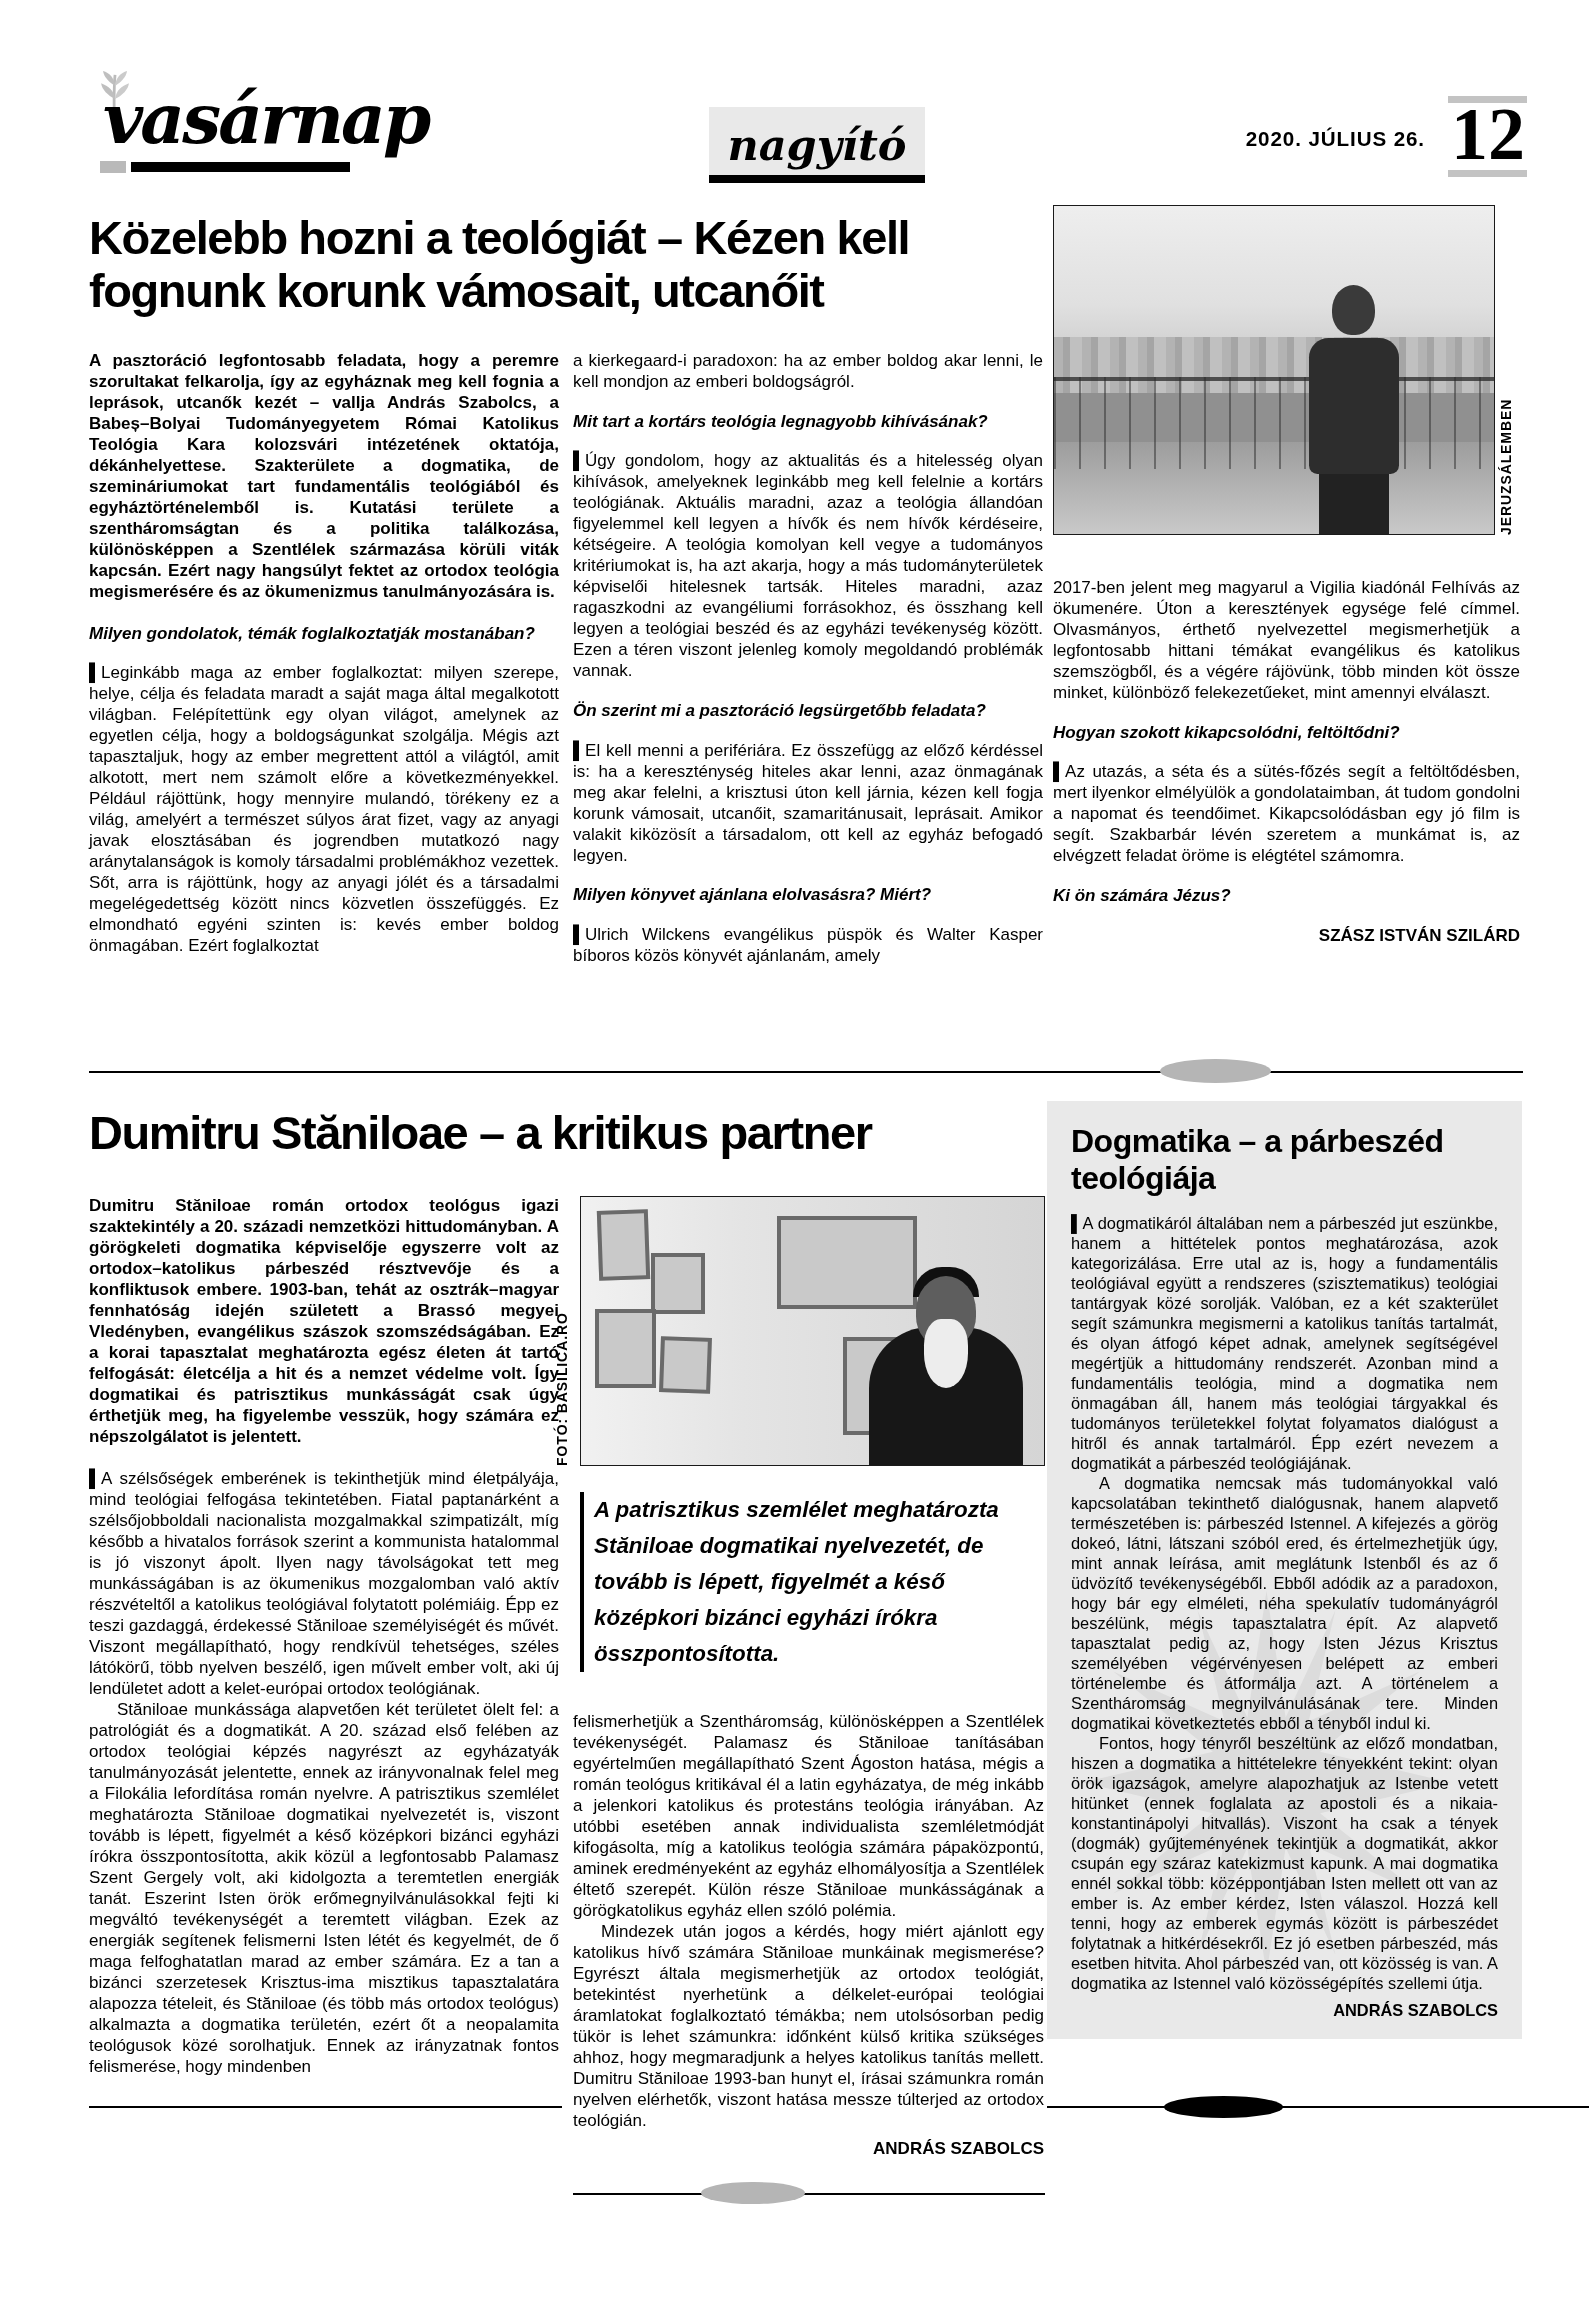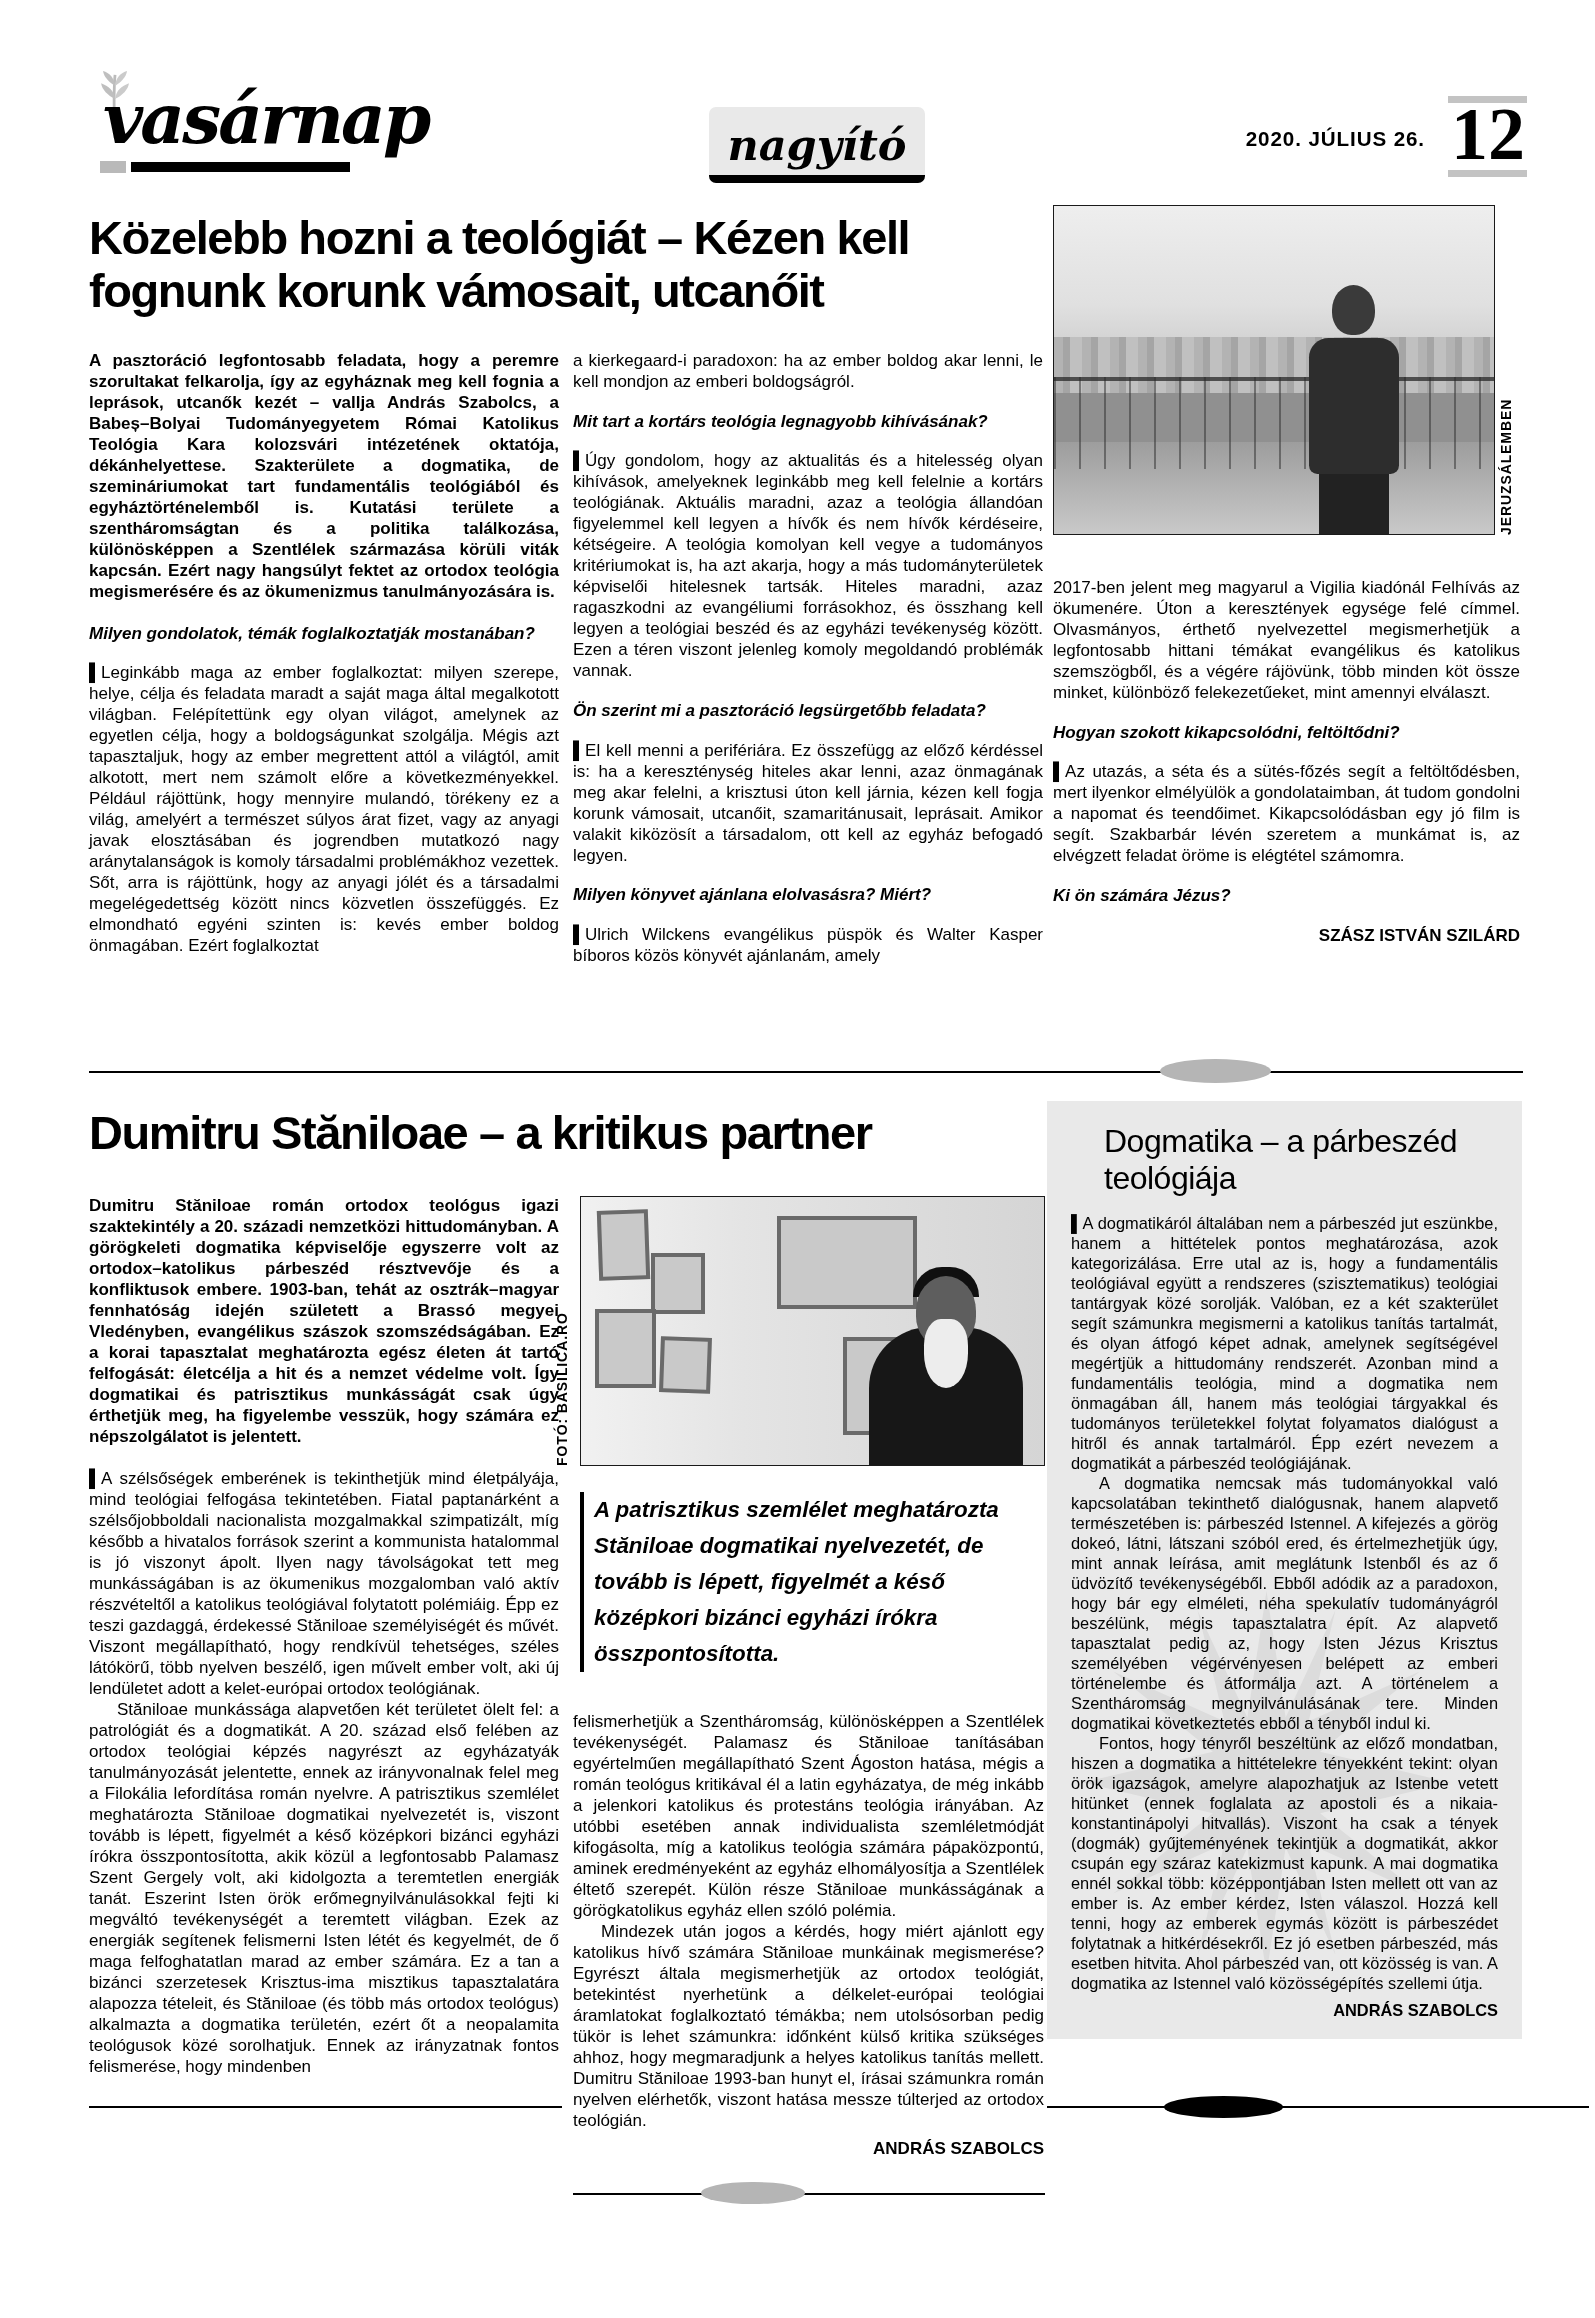--- a/index.html
+++ b/index.html
@@ -8,21 +8,21 @@
 
   
   .logo-wrap{position:absolute;left:90px;top:79px;width:280px;height:98px;}
   .logo-text{position:absolute;left:13px;top:0;font-family:"DejaVu Serif",serif;
              font-style:italic;font-weight:bold;font-size:69px;line-height:79px;letter-spacing:-2.8px;}
   .wheat{position:absolute;left:0;top:-10.3px;opacity:.85;}
   .logo-bar{position:absolute;left:41px;top:83px;width:219px;height:10.3px;background:#000;}
   .logo-sq{position:absolute;left:10.3px;top:82px;width:26px;height:12px;background:#b9b9b9;}
 
   .section-badge{position:absolute;left:709px;top:107px;width:216px;height:68px;background:#e9e9e9;
-                 border-bottom:8.4px solid #000;display:flex;align-items:flex-end;justify-content:center;border-radius:7px;}
+                 border-bottom:8.4px solid #000;display:flex;align-items:flex-end;justify-content:center;}
   .section-badge span{font-family:"DejaVu Serif",serif;font-style:italic;font-weight:bold;
                       font-size:43px;line-height:60px;}
 
   .issue-date{position:absolute;left:1201px;top:127px;width:224px;font-weight:bold;
               font-size:20.6px;letter-spacing:0.9px;text-align:right;}
   .pageno{position:absolute;left:1448px;top:99px;width:80px;text-align:center;
           font-family:"Liberation Serif",serif;font-weight:bold;font-size:74px;line-height:70px;}
   .pn-bar{position:absolute;left:1448px;width:79px;height:6.5px;background:#c3c3c3;}
   .pn-bar.top{top:96px;} .pn-bar.bot{top:170px;}
 
@@ -76,22 +76,22 @@
   #vcap1{left:1498px;top:205px;height:330px;}
   #vcap2{left:554px;top:1196px;height:270px;}
 
   
   .pullquote{position:absolute;left:580px;top:1492px;width:439px;border-left:4.7px solid #000;
              padding-left:10px;font-style:italic;font-weight:bold;font-size:22.4px;line-height:36px;}
 
   
   .sidebox{position:absolute;left:1047px;top:1101px;width:475px;background:#e9e9e9;
            padding:22.4px 24px 19.6px;box-sizing:border-box;}
-  .sidebox-title{position:relative;z-index:1;font-weight:400;font-size:32px;line-height:37px;
-                 letter-spacing:-0.5px;margin-bottom:16px;margin-left:33px;}
+  .sidebox-title{position:relative;z-index:1;font-weight:700;font-size:32px;line-height:37px;
+                 letter-spacing:-0.5px;margin-bottom:16px;}
   .sidebox .textflow{position:relative;z-index:1;font-size:16.4px;line-height:20px;text-align:justify;}
   .sidebox .byline{position:relative;z-index:1;font-size:16.4px;}
   .watermark{position:absolute;left:28px;bottom:65px;z-index:0;opacity:.55;}
 
   
   .hr{position:absolute;background:#000;height:2.3px;}
   #hr-full{left:89px;top:1071px;width:1434px;}
   #hr-left{left:89px;top:2106px;width:473px;height:1.9px;}
   #hr-mid{left:573px;top:2193px;width:472px;height:1.9px;}
   #hr-box{left:1047px;top:2106px;width:542px;height:1.9px;}

